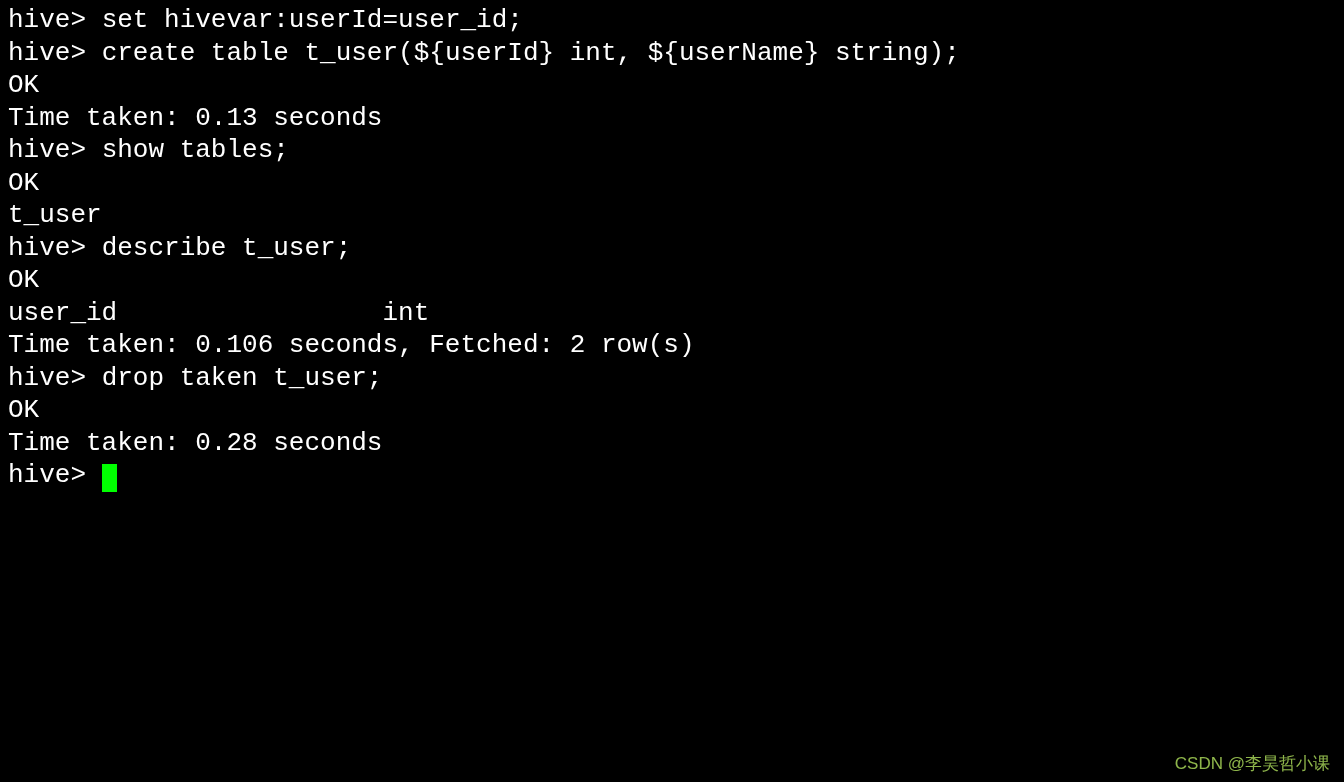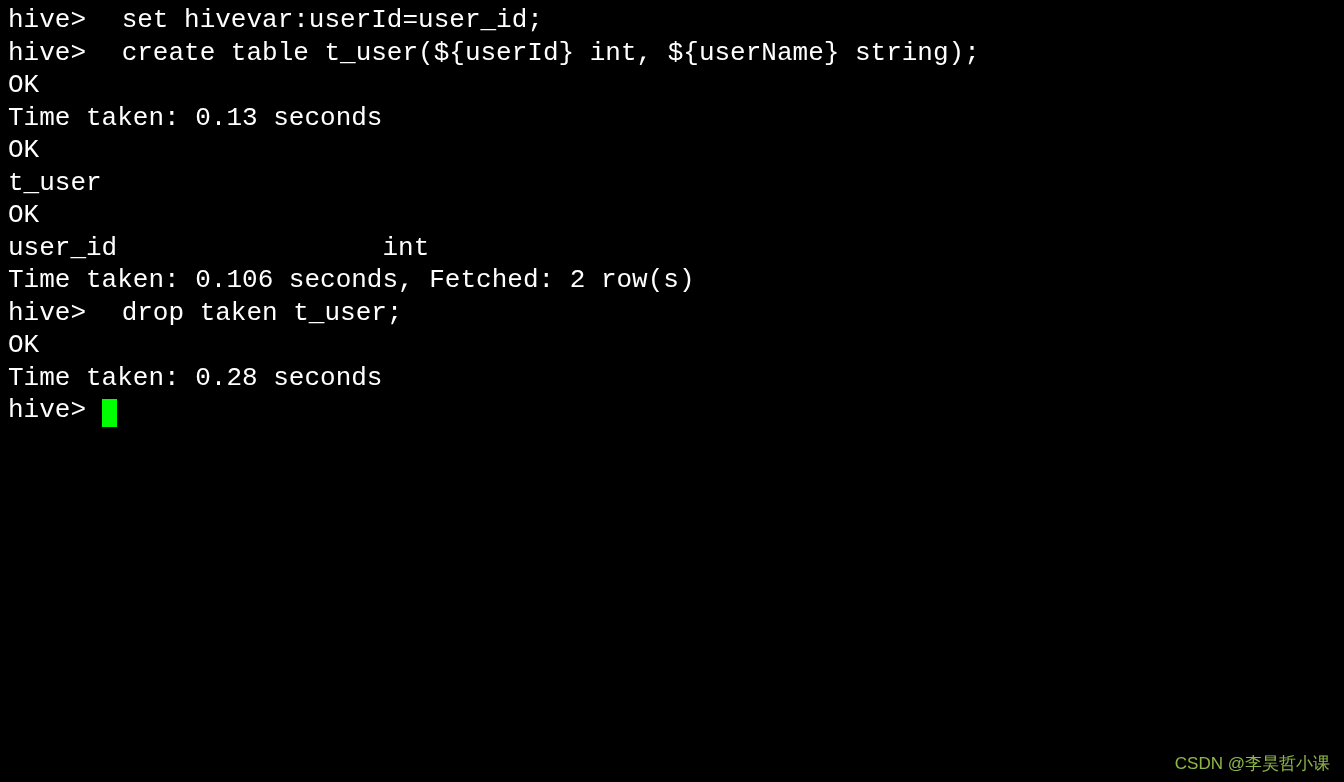--- a/index.html
+++ b/index.html
@@ -21,21 +21,20 @@
     }
     .terminal-line {
       white-space: pre;
       font-weight: normal;
     }
     .prompt {
       display: inline;
     }
     .command {
       display: inline;
-      margin-left: 20px;
     }
     .output {
       display: inline;
       text-align: center;
     }
     .cursor {
       display: inline-block;
       width: 15px;
       height: 28px;
       background-color: #00ff00;
@@ -53,22 +52,24 @@
     }
   </style>
 </head>
 <body>
 
 <div id="terminal-container">
     <div class="terminal-line"><span class="prompt">hive&gt; </span><span class="command">set hivevar:userId=user_id;</span></div>
     <div class="terminal-line"><span class="prompt">hive&gt; </span><span class="command">create table t_user(${userId} int, ${userName} string);</span></div>
     <div class="terminal-line"><span class="output">OK</span></div>
     <div class="terminal-line"><span class="output">Time taken: 0.13 seconds</span></div>
+    <div class="terminal-line"><span class="prompt">hive&gt; </span><span class="command">show tables;</span></div>
     <div class="terminal-line"><span class="output">OK</span></div>
     <div class="terminal-line"><span class="output">t_user</span></div>
+    <div class="terminal-line"><span class="prompt">hive&gt; </span><span class="command">describe t_user;</span></div>
     <div class="terminal-line"><span class="output">OK</span></div>
     <div class="terminal-line"><span class="output">user_id             	int</span></div>
     <div class="terminal-line"><span class="output">Time taken: 0.106 seconds, Fetched: 2 row(s)</span></div>
     <div class="terminal-line"><span class="prompt">hive&gt; </span><span class="command">drop taken t_user;</span></div>
     <div class="terminal-line"><span class="output">OK</span></div>
     <div class="terminal-line"><span class="output">Time taken: 0.28 seconds</span></div>
     <div class="terminal-line"><span class="prompt">hive&gt; </span><span class="cursor"></span></div>
   </div>
 
 <div class="watermark">CSDN @李昊哲小课</div>

